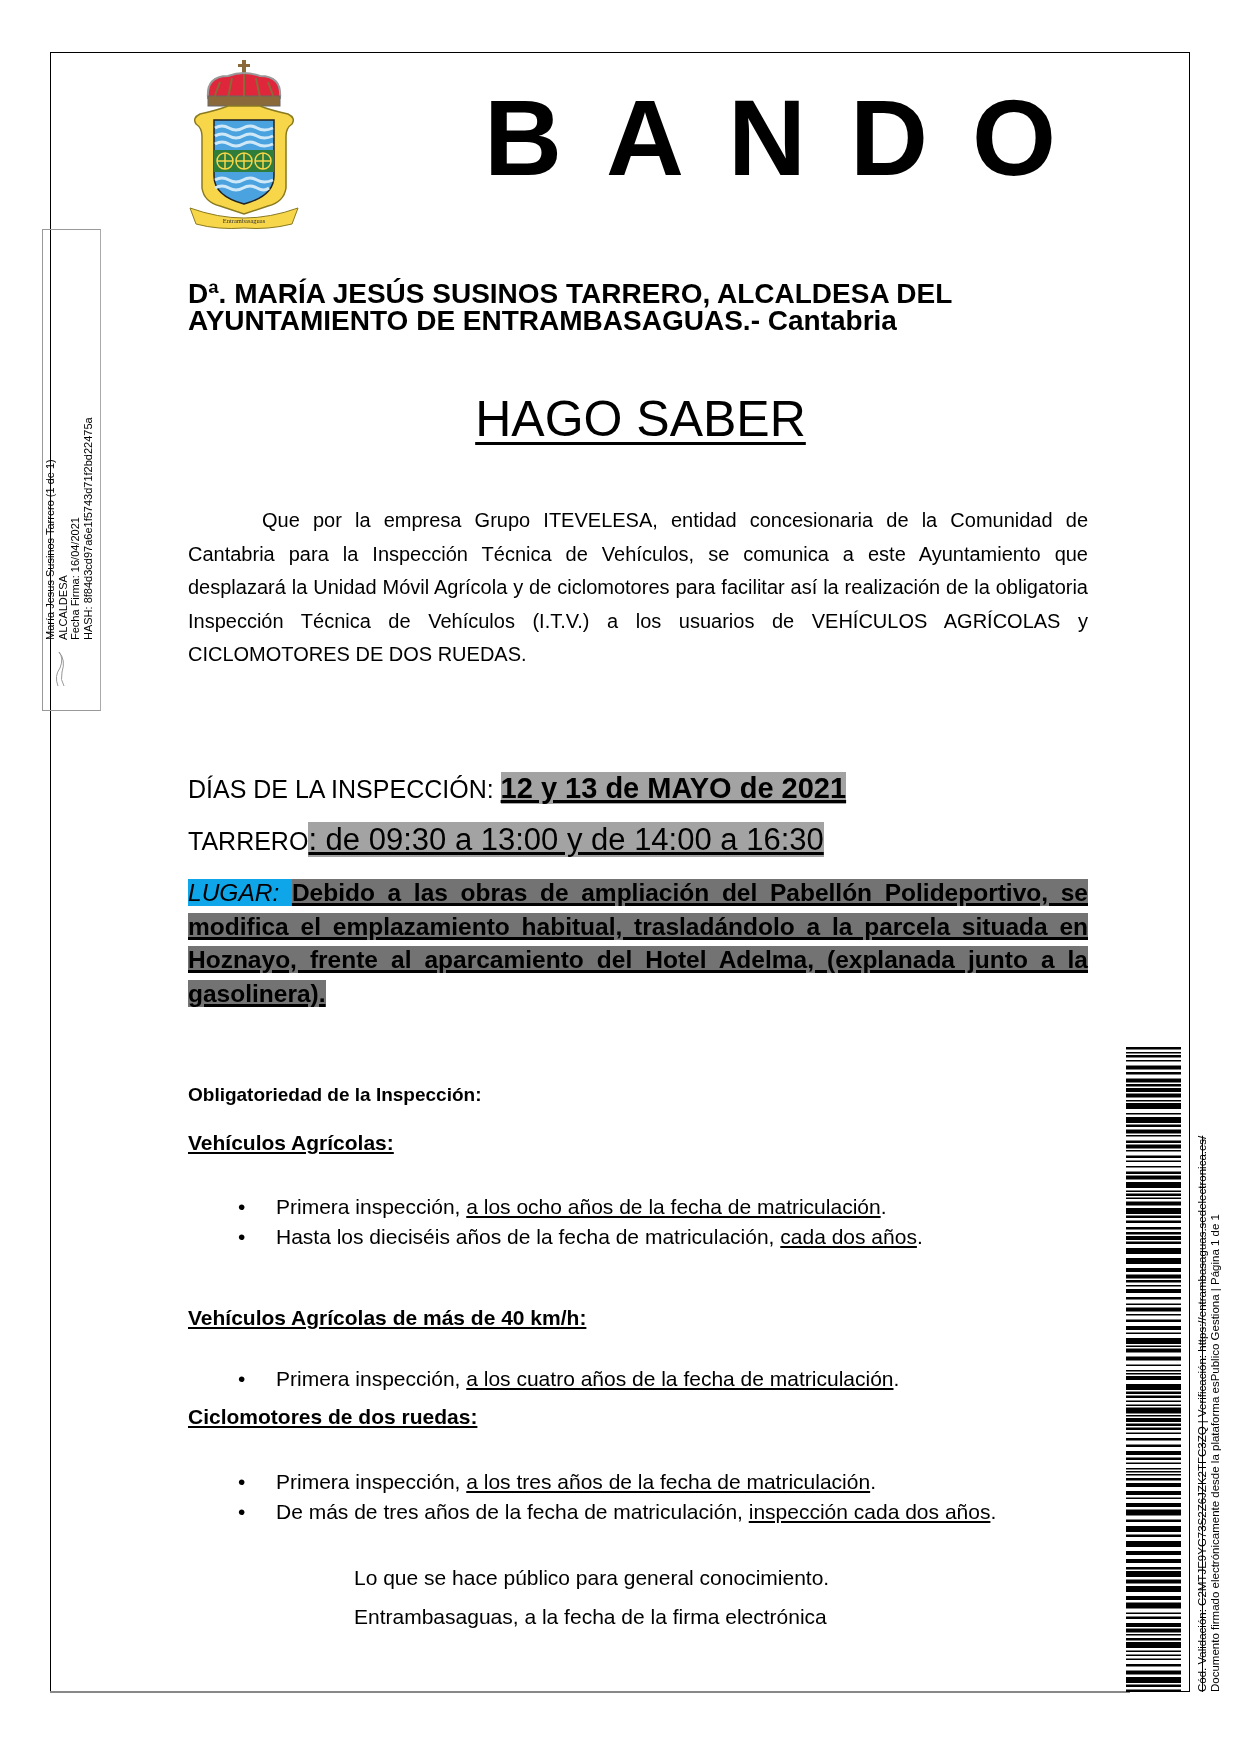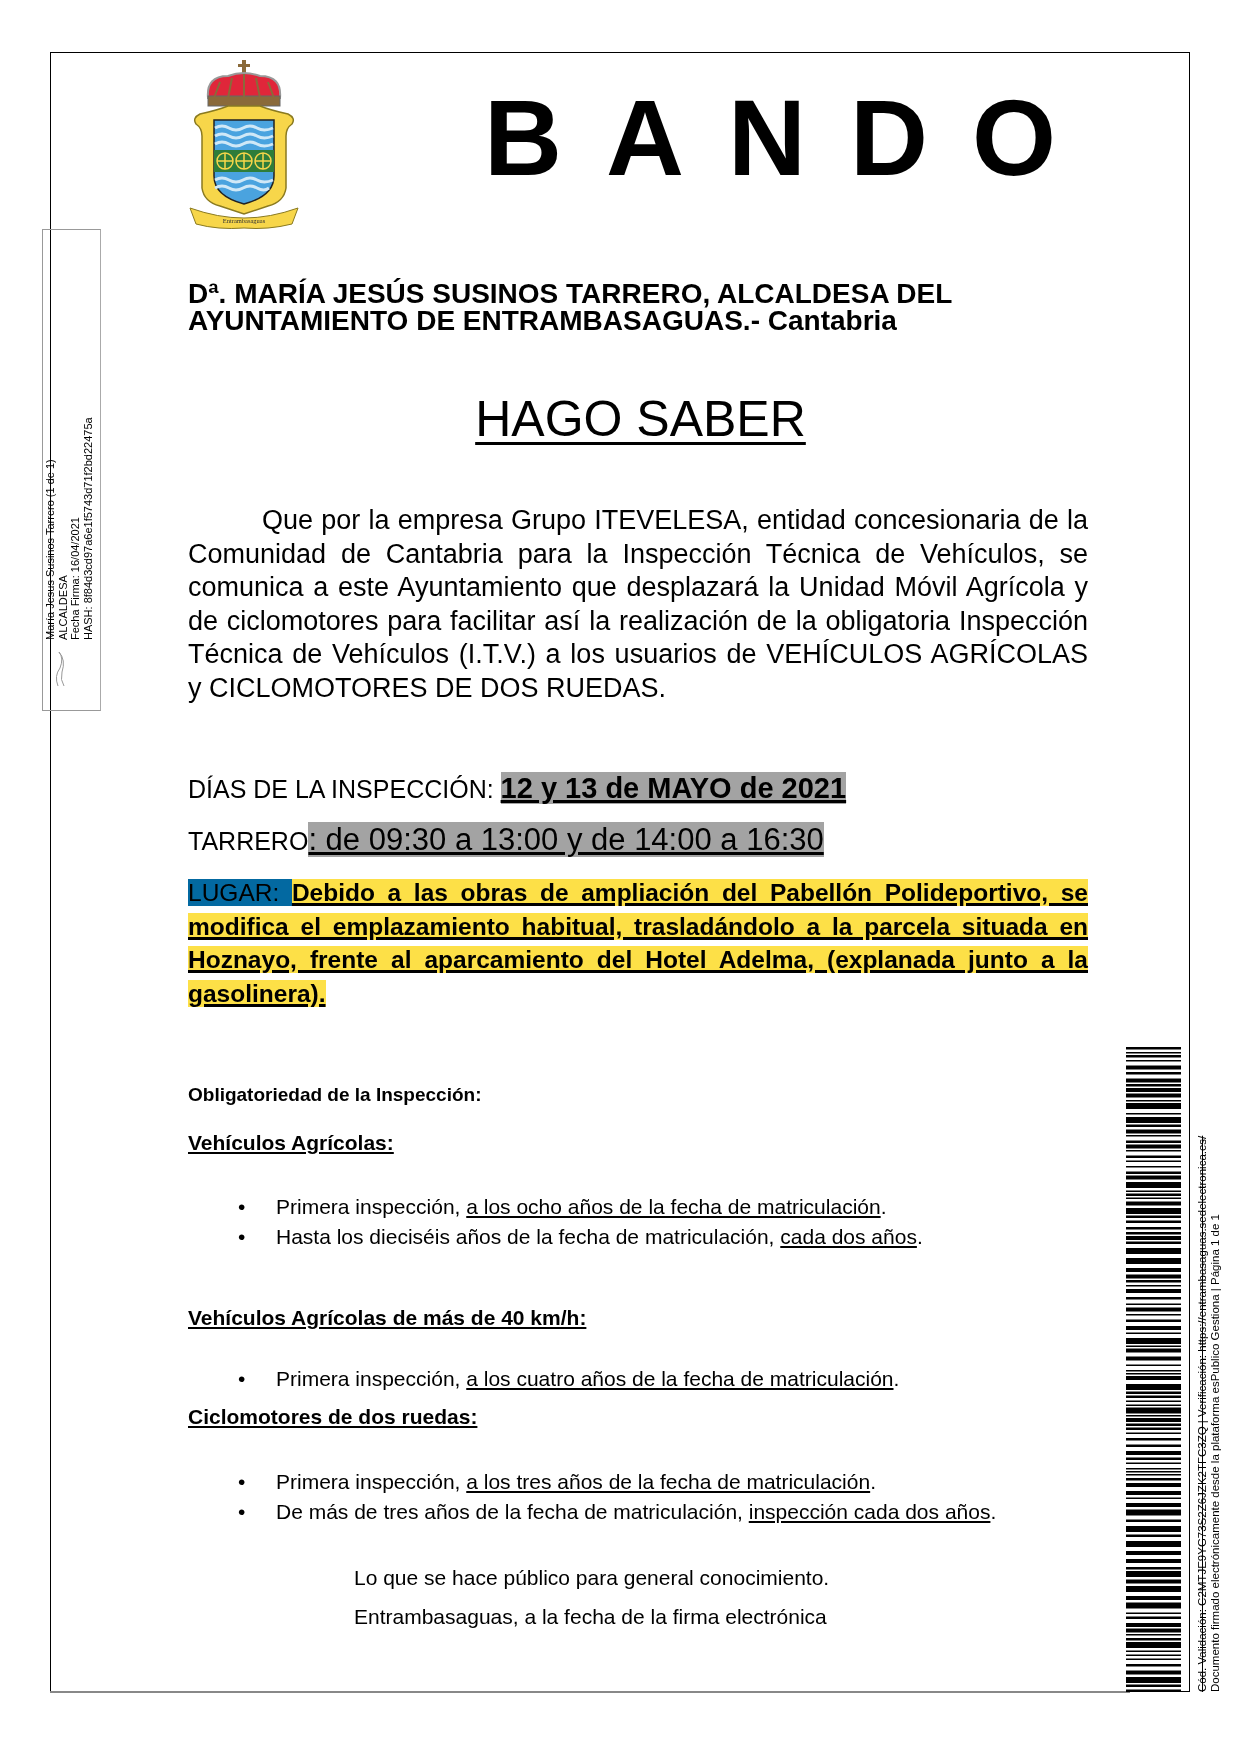--- a/index.html
+++ b/index.html
@@ -5,30 +5,30 @@
   html, body { margin:0; padding:0; background:#fff; }
   body { width:1241px; height:1755px; position:relative; overflow:hidden; font-family:"Liberation Sans", sans-serif; color:#000; }
   .abs { position:absolute; }
   #page-border { left:50px; top:52px; width:1140px; height:1640px; border:1.5px solid #000; border-right-width:1.5px; box-sizing:border-box; }
   #bottom-line { left:50px; top:1691px; width:1080px; height:2px; background:#888; }
   #logo { left:188px; top:58px; width:112px; height:172px; }
   #bando { left:484px; top:88px; font-size:108px; font-weight:bold; letter-spacing:44px; line-height:100px; white-space:nowrap; }
   #header-title { left:188px; top:280px; width:900px; font-size:28px; font-weight:bold; line-height:27px; }
   #hago { left:0; width:1281px; top:394px; text-align:center; font-size:50px; line-height:50px; }
   #hago span { text-decoration:underline; text-decoration-thickness:3px; text-underline-offset:6px; }
-  #intro { left:188px; top:504px; width:900px; font-size:27px; line-height:33.5px; text-align:justify; }
+  #intro { left:188px; top:504px; width:900px; font-size:20px; line-height:33.5px; text-align:justify; }
   #intro .indent { display:inline-block; width:74px; }
   .hl { background:#a3a3a3; }
   #dias { left:188px; top:770px; font-size:25px; line-height:36px; white-space:nowrap; }
   #dias .val { font-weight:bold; font-size:29px; text-decoration:underline; text-decoration-thickness:3px; }
   #horarios { left:188px; top:822px; font-size:25px; line-height:36px; white-space:nowrap; }
   #horarios .val { font-weight:normal; font-size:31px; text-decoration:underline; text-decoration-thickness:3px; }
   #lugar { left:188px; top:876px; width:900px; font-size:24.5px; line-height:33.5px; text-align:justify; }
-  #lugar .lbl { background:#0369a1; }
-  #lugar .txt { background:#fde047; font-weight:bold; text-decoration:underline; text-decoration-thickness:2.5px; }
+  #lugar .lbl { background:#0ea5e9;font-style:italic; }
+  #lugar .txt { background:#737373; font-weight:bold; text-decoration:underline; text-decoration-thickness:2.5px; }
   #oblig { left:188px; top:1080px; font-size:19px; font-weight:bold; line-height:30px; }
   .subhead { left:188px; font-size:21px; font-weight:bold; text-decoration:underline; line-height:26px; }
   .bullets { left:226px; width:870px; font-size:21px; line-height:30px; margin:12px; padding:0; list-style:none; }
   .bullets li { position:relative; padding-left:38px; }
   .bullets li::before { content:"•"; position:absolute; left:0; top:0; }
   .u { text-decoration:underline; }
   .closing { left:354px; font-size:21px; line-height:26px; white-space:nowrap; }
   
   #stamp { left:42px; top:229px; width:59px; height:482px; border:1px solid #999; border-right-color:#aaa; box-sizing:border-box; }
   #stamp-text { left:44px; top:640px; width:420px; transform-origin:0 0; transform:rotate(-90deg); font-size:11px; line-height:12.5px; color:#000; white-space:nowrap; }

